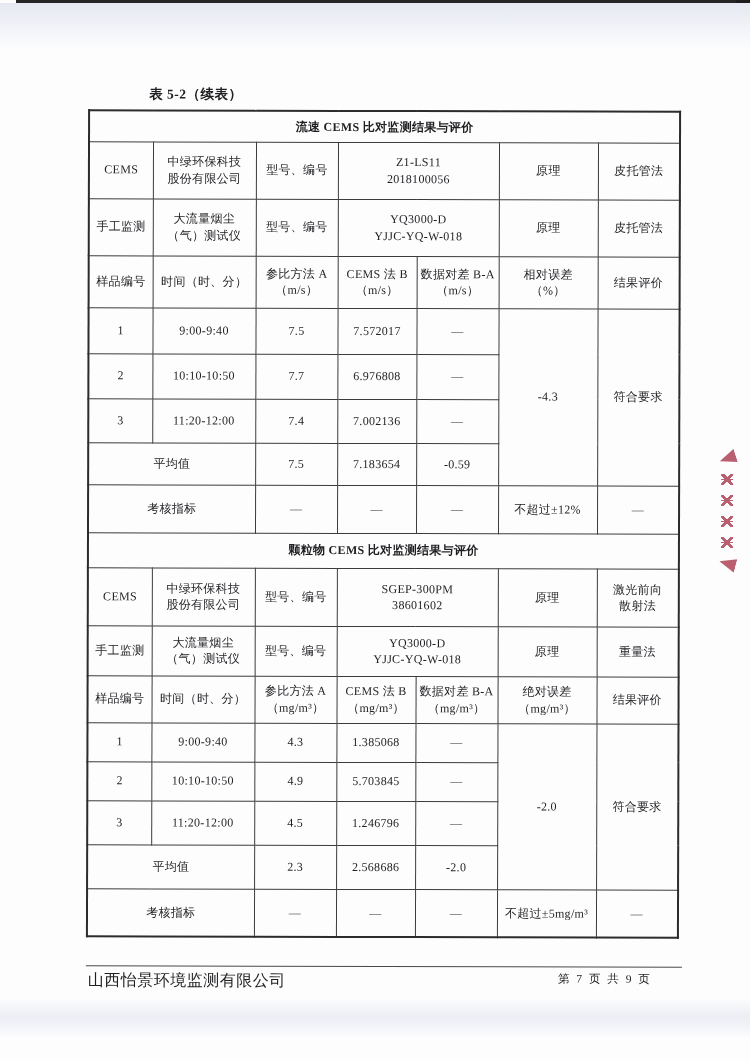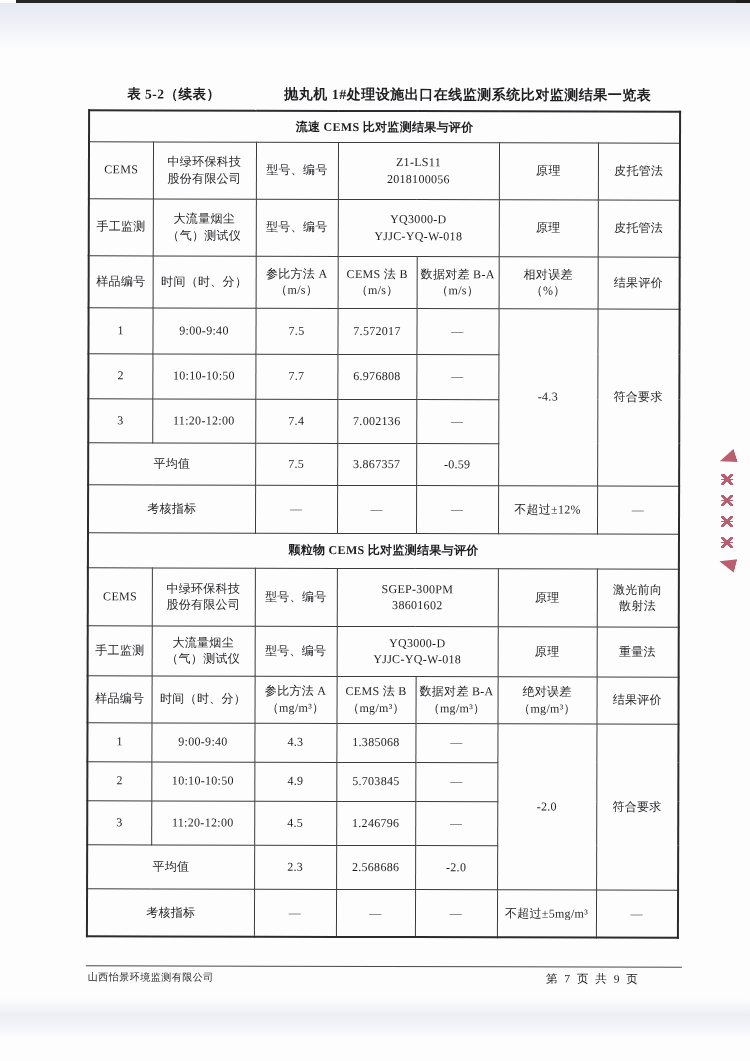--- a/index.html
+++ b/index.html
@@ -27,21 +27,21 @@
   }
   .scan-band-bottom {
     position:absolute; top:998px; left:0; right:0; height:40px;
     background:linear-gradient(to bottom,rgba(253,253,254,0) 0%,#eceef5 45%,#f2f3f8 70%,rgba(253,253,254,0) 100%);
   }
   .sheet { position:absolute; inset:0; transform:rotate(0.15deg); }
 
   
   .doc-header { position:absolute; top:86px; left:88px; width:592px; height:22px; }
   .doc-header .tbl-label {
-    position:absolute; left:38px; top:0;
+    position:absolute; left:60px; top:0;
     font-size:13.5px; font-weight:700; letter-spacing:.5px;
   }
   .doc-header .doc-title {
     position:absolute; left:195px; top:0;
     font-size:14px; font-weight:700; letter-spacing:.5px;
   }
 
   
   table.cmp {
     position:absolute; top:110px; left:87px;
@@ -62,22 +62,22 @@
   }
   td.colhd { letter-spacing:.2px; }
 
   
   .doc-footer {
     position:absolute; top:966px; left:87px; width:596px;
     border-top:1.5px solid #4a4a4e;
     display:flex; justify-content:space-between;
     padding:4px 2px 0 2px;
   }
-  .doc-footer .f-left  { font-size:10px; letter-spacing:.5px; }
-  .doc-footer .f-right { font-size:11.5px; letter-spacing:2px; margin-right:40px; }
+  .doc-footer .f-left  { font-size:16px; letter-spacing:.5px; }
+  .doc-footer .f-right { font-size:11.5px; letter-spacing:2px; margin-right:28px; }
 
   
   .red-seal {
     position:absolute; left:712px; top:450px; width:30px; height:120px;
     display:flex; flex-direction:column; align-items:center;
     justify-content:space-between; opacity:.88;
   }
   .seal-tri-top {
     width:17px; height:14px; background:#b04a5c;
     clip-path:polygon(100% 0, 100% 100%, 0 55%);
@@ -101,21 +101,20 @@
 
 <div class="scan-strip-top"></div>
 <div class="scan-corner-mark"></div>
 <div class="scan-band-top"></div>
 <div class="scan-band-bottom"></div>
 
 <div class="sheet">
 
   <div class="doc-header">
     <span class="tbl-label">表 5-2（续表）</span>
-    <span class="doc-title">抛丸机 1#处理设施出口在线监测系统比对监测结果一览表</span>
   </div>
 
   <table class="cmp">
     <colgroup>
       <col style="width:64px">
         <col style="width:103px">
         <col style="width:82px">
       <col style="width:79px">
         <col style="width:82px">
         <col style="width:99px">
@@ -178,21 +177,21 @@
       <tr style="height:44px">
         <td>3</td>
         <td>11:20-12:00</td>
         <td>7.4</td>
         <td>7.002136</td>
         <td>—</td>
       </tr>
       <tr style="height:42px">
         <td colspan="2">平均值</td>
         <td>7.5</td>
-        <td>3.867357</td>
+        <td>7.183654</td>
         <td>-0.59</td>
       </tr>
       <tr style="height:48px">
         <td colspan="2">考核指标</td>
         <td>—</td>
         <td>—</td>
         <td>—</td>
         <td>不超过±12%</td>
         <td>—</td>
       </tr>

